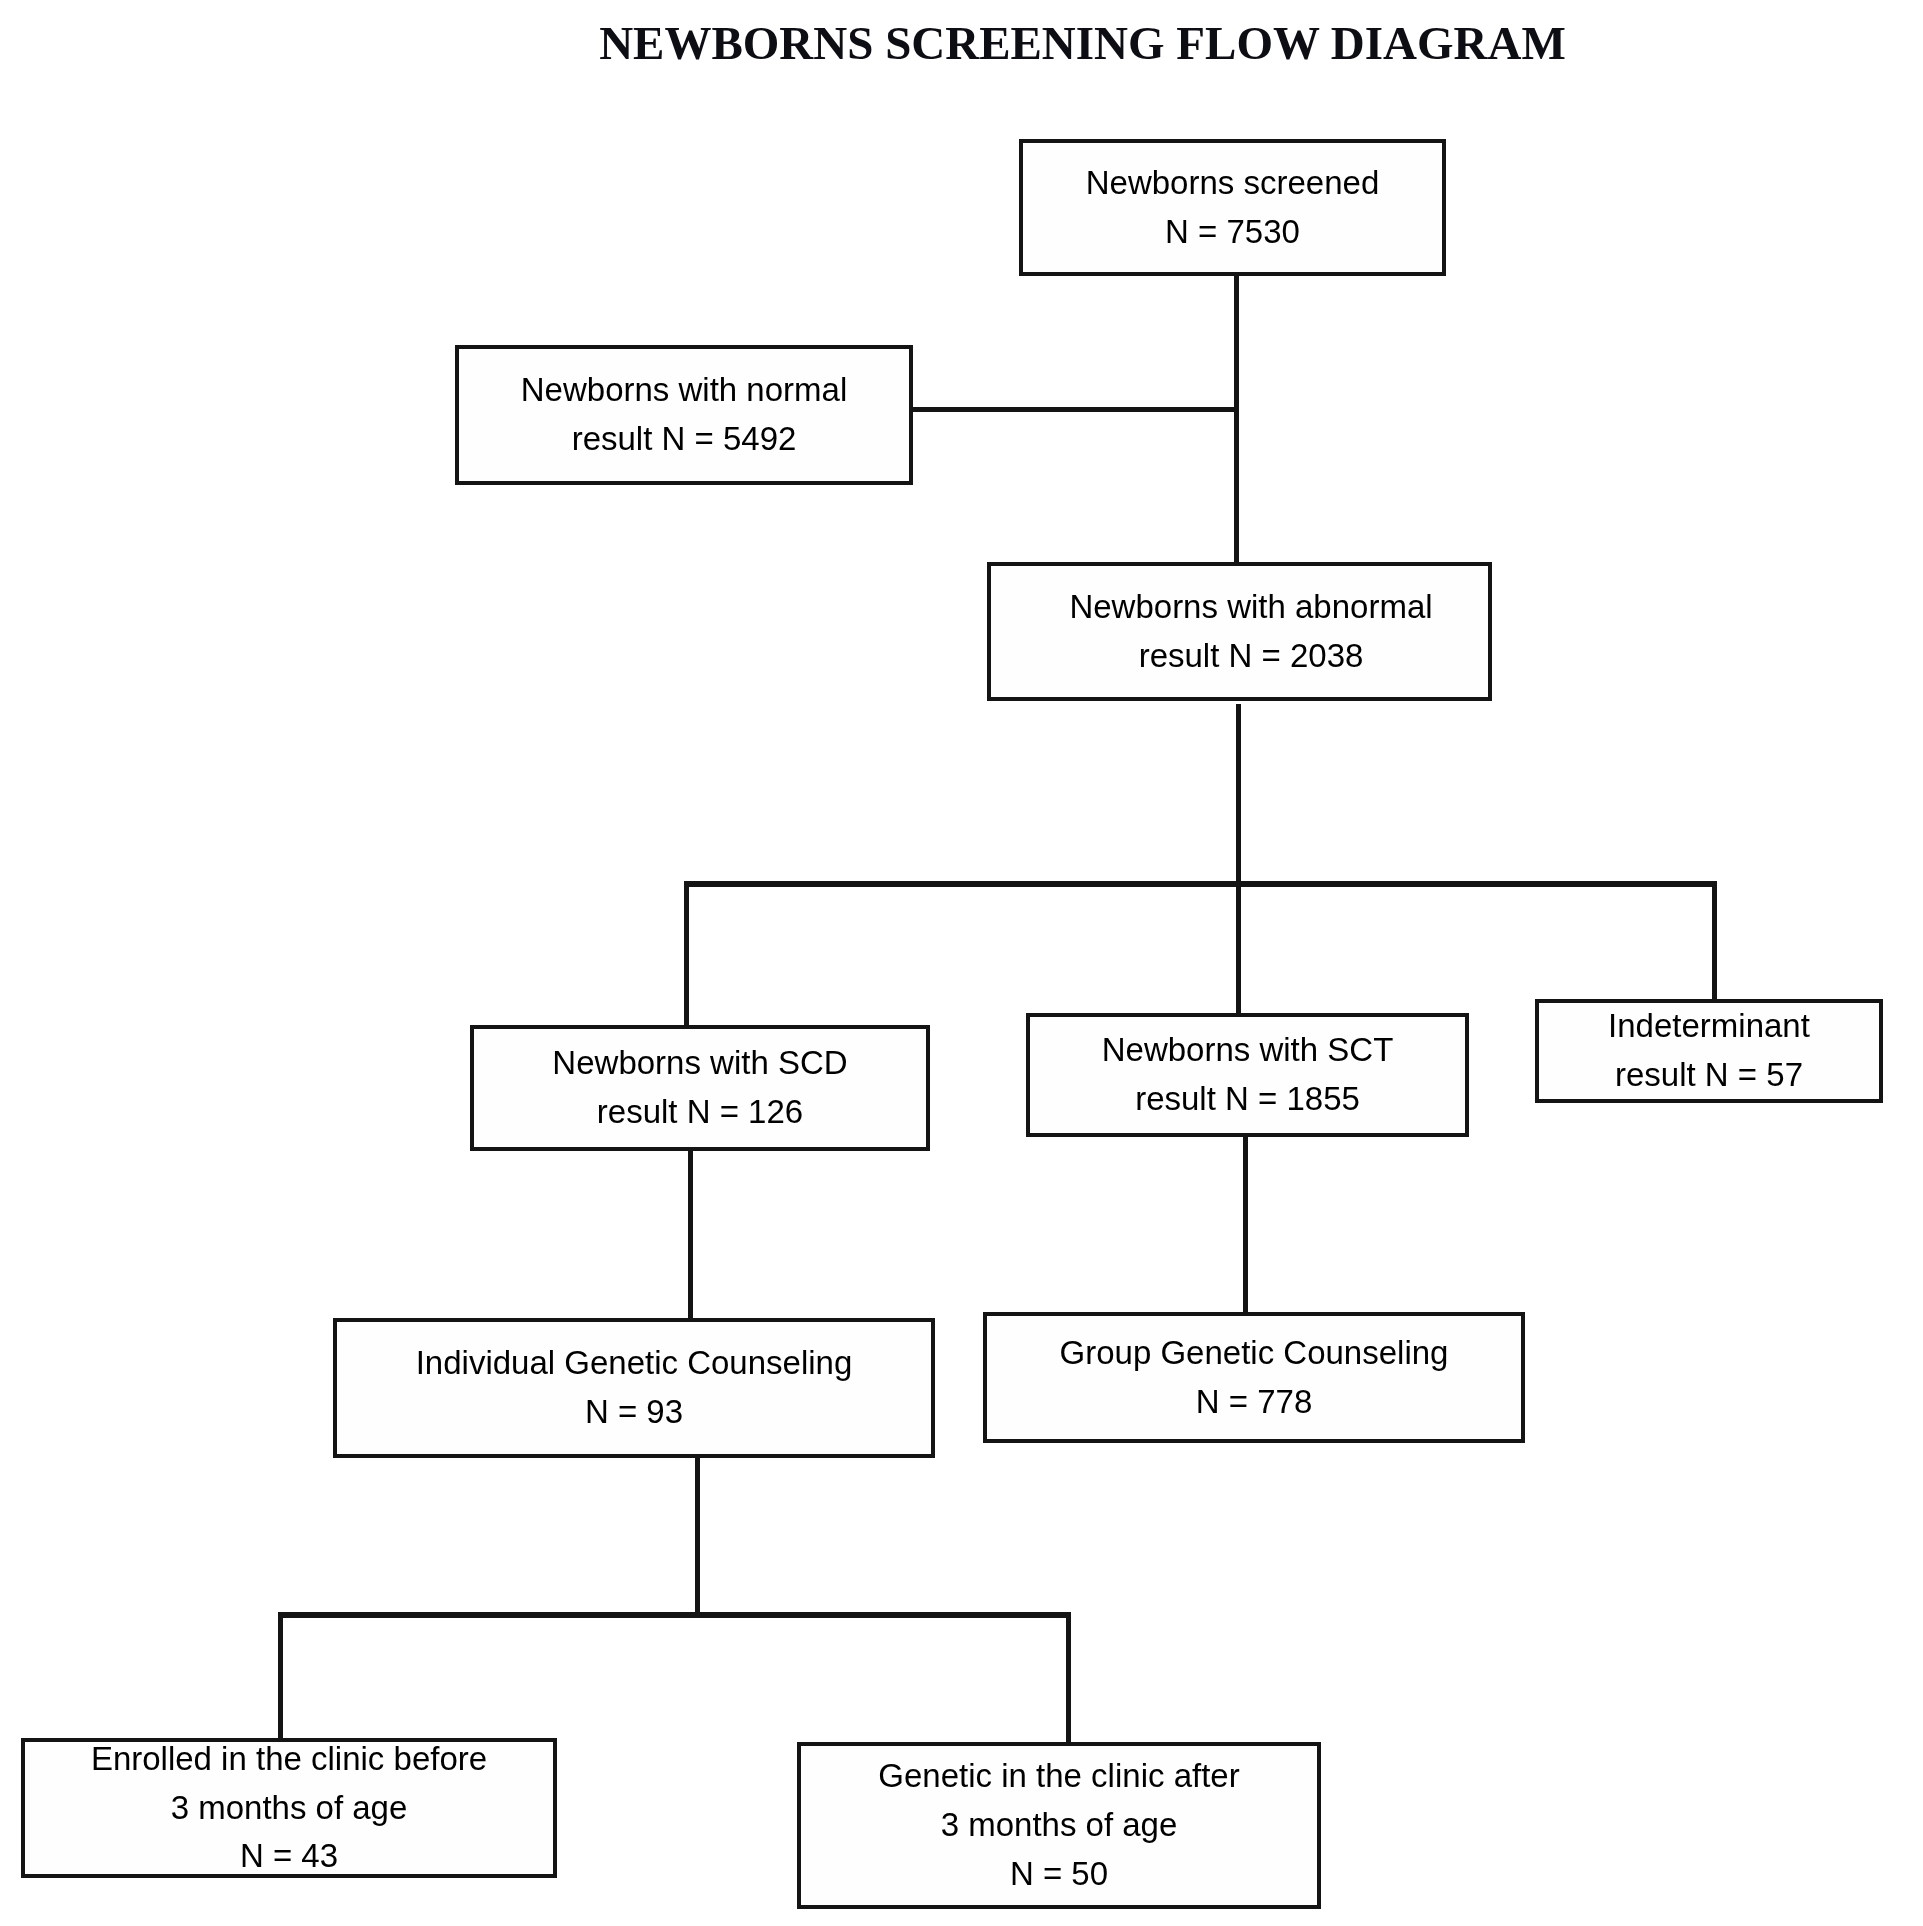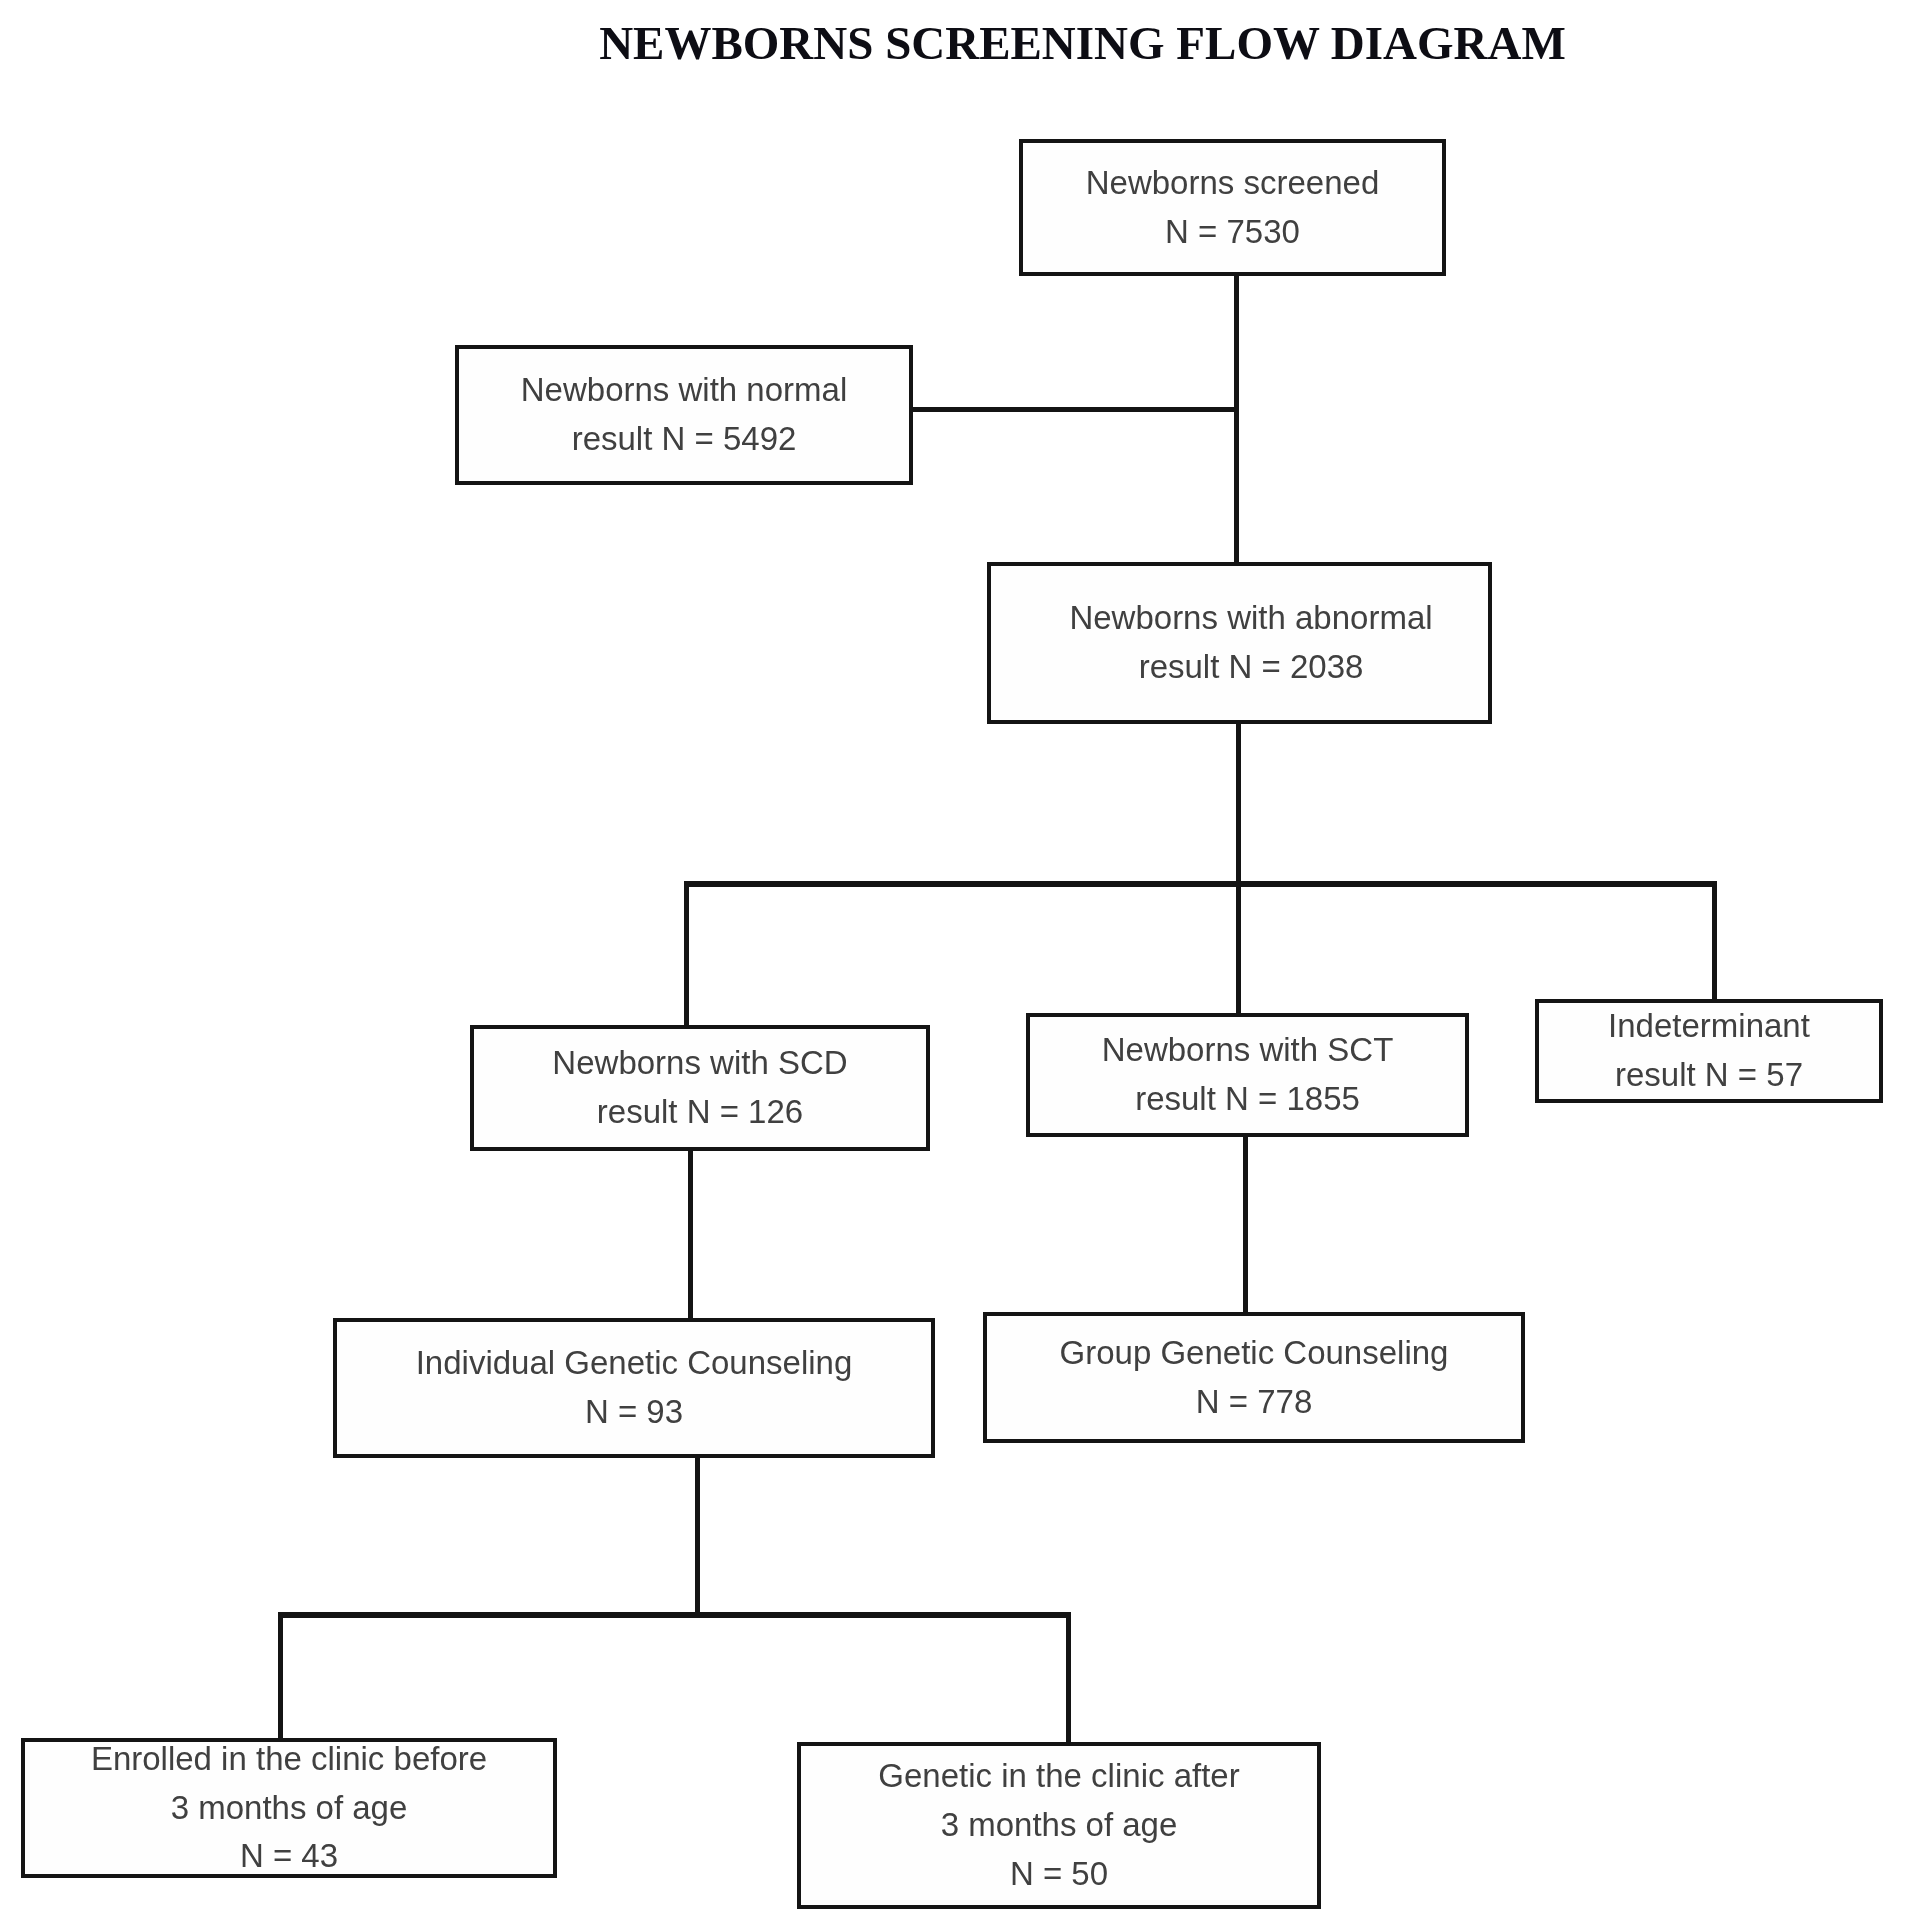--- a/index.html
+++ b/index.html
@@ -34,31 +34,31 @@
     box-sizing: border-box;
     border: 4.4px solid #141414;
     background: #fefefe;
     display: flex;
     flex-direction: column;
     justify-content: center;
     align-items: center;
     text-align: center;
     font-size: 33px;
     line-height: 1.48;
-    color: #404040;
+    color: #000000;
   }
   .box span { display: block; white-space: nowrap; }
   .cline {
     position: absolute;
     background: #141414;
   }
   
   #b-screened      { left: 1019px; top: 139px;  width: 427px; height: 137px; }
   #b-normal        { left: 435px;  top: 345px;  width: 458px; height: 140px; margin-left: 20px; }
-  #b-abnormal      { left: 987px; top: 562px;  width: 505px; height: 162px; padding-left: 23px; }
+  #b-abnormal      { left: 987px; top: 562px;  width: 505px; height: 139px; padding-left: 23px; }
   #b-scd           { left: 470px;  top: 1025px; width: 460px; height: 126px; }
   #b-sct           { left: 1026px; top: 1013px; width: 443px; height: 124px; }
   #b-indeterminant { left: 1535px; top: 999px; width: 348px; height: 104px; }
   #b-individual    { left: 333px;  top: 1318px; width: 602px; height: 140px; }
   #b-group         { left: 983px; top: 1312px; width: 542px; height: 131px; }
   #b-before        { left: 21px;   top: 1738px; width: 536px; height: 140px; }
   #b-after         { left: 797px; top: 1742px; width: 524px; height: 167px; }
   
   #c-screened-drop    { left: 1234px; top: 275px;  width: 5.1px;    height: 291px; }
   #c-normal-link      { left: 889px; top: 407px;  width: 350px;  height: 5.1px;  }

